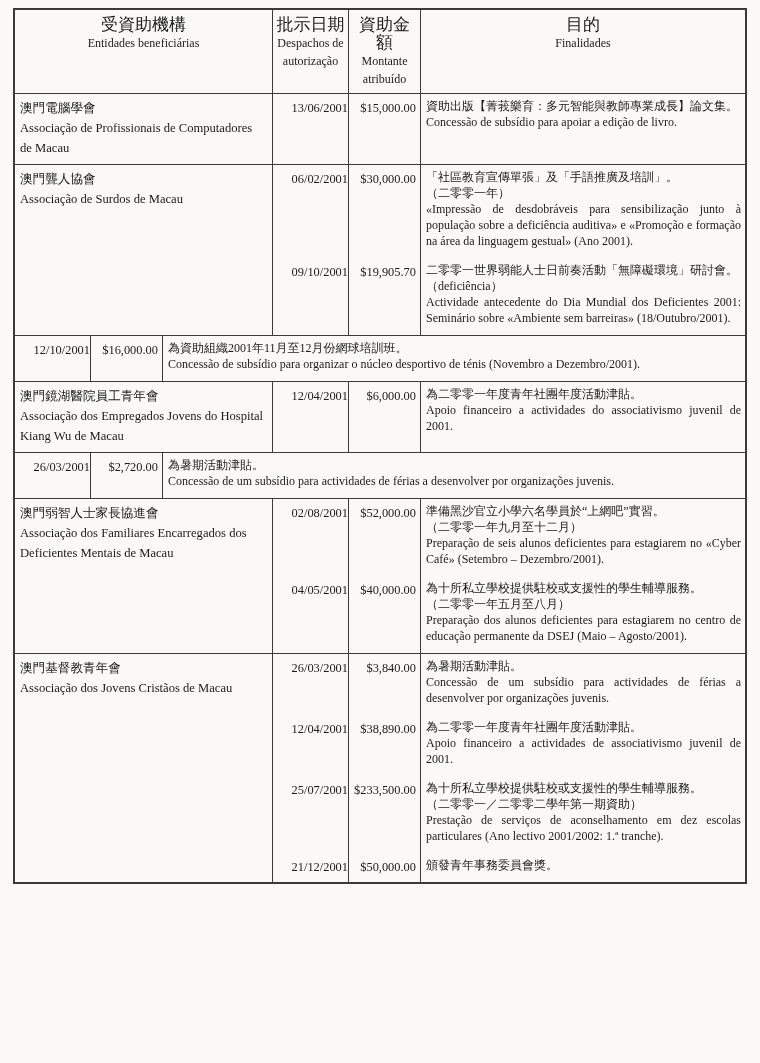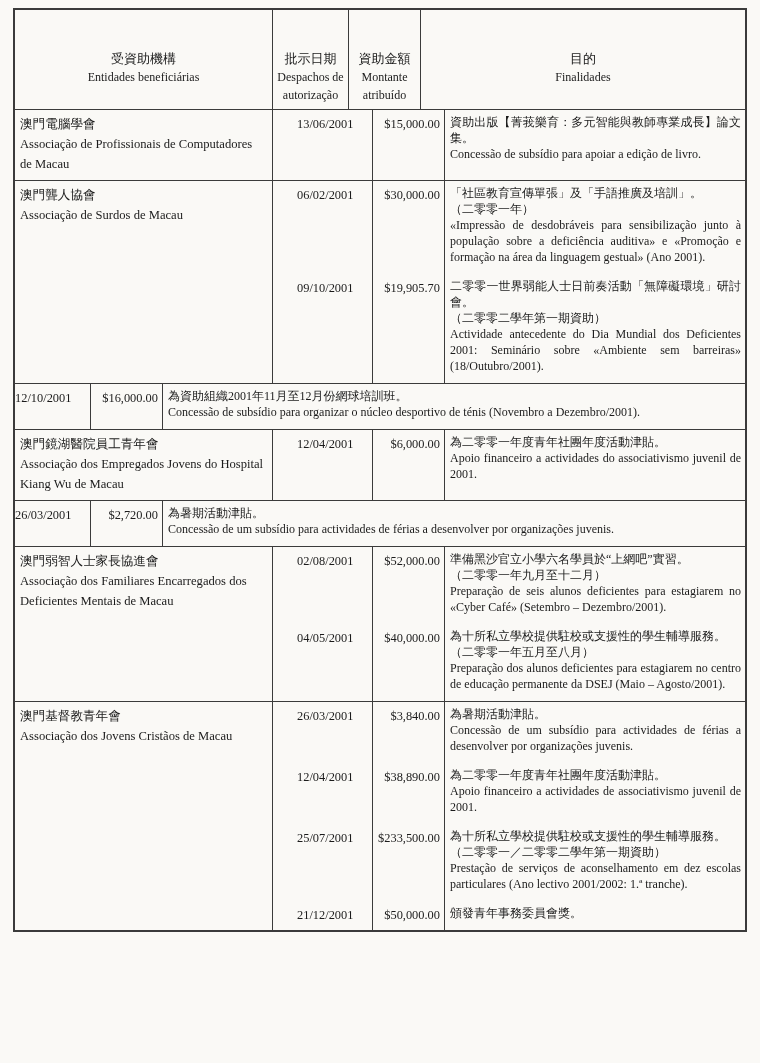--- a/index.html
+++ b/index.html
@@ -11,47 +11,47 @@
     color: #1b1b1b;
   }
   .page { padding: 8px 13px 10px 13px; }
 
   .table {
     border: 2px solid #3b3b3b;
     width: 734px;
   }
 
   .trow { display: flex; align-items: stretch; }
-  .tbody .trow { border-top: 1px solid #3b3b3b; gap: 24px; }
+  .tbody .trow { border-top: 1px solid #3b3b3b; }
 
   
   .col-entity  { width: 258px; border-right: 1px solid #3b3b3b; }
   .col-date    { width: 76px;  border-right: 1px solid #3b3b3b; }
   .col-amount  { width: 72px;  border-right: 1px solid #3b3b3b; }
   .col-purpose { flex: 1; }
 
   
   .hcell { text-align: center; padding: 6px 2px 5px 2px; line-height: 18px; }
-  .hzh { font-size: 13px; margin-top: 34px; }
+  .hzh { font-size: 17px; }
   .hpt { font-size: 12px; }
 
   
   .entity-cell {
     font-size: 12.6px; line-height: 20px;
     padding: 4px 6px 6px 5px;
   }
   .entity-cell .pt { margin-top: 0; }
 
   .entries { flex: 1; display: flex; flex-direction: column; }
   .entry { display: flex; align-items: stretch; }
   .entry:last-child { flex: 1; }
 
   .date-cell {
     font-size: 12.4px; line-height: 20px;
-    text-align: left; padding-top: 4px;
+    text-align: right; padding-top: 4px;
   }
   .amount-cell {
     font-size: 12.4px; line-height: 20px;
     text-align: right; padding: 4px 4px 0 2px;
   }
   .purpose-cell {
     font-size: 12px; line-height: 16px;
     padding: 4px 4px 9px 5px;
   }
   .pseg { text-align: justify; }
@@ -111,21 +111,21 @@
                 <div class="pseg">「社區教育宣傳單張」及「手語推廣及培訓」。</div>
                 <div class="pseg">（二零零一年）</div>
                 <div class="pseg">«Impressão de desdobráveis para sensibilização junto à população sobre a deficiência auditiva» e «Promoção e formação na área da linguagem gestual» (Ano 2001).</div>
               </div>
             </div>
             <div class="entry">
               <div class="date-cell col-date">09/10/2001</div>
               <div class="amount-cell col-amount">$19,905.70</div>
               <div class="purpose-cell col-purpose">
                 <div class="pseg">二零零一世界弱能人士日前奏活動「無障礙環境」研討會。</div>
-                <div class="pseg">（二零零二學年第一期資助）</div>
+                <div class="pseg">（deficiência）</div>
                 <div class="pseg">Actividade antecedente do Dia Mundial dos Deficientes 2001: Seminário sobre «Ambiente sem barreiras» (18/Outubro/2001).</div>
               </div>
             </div>
           </div>
         </div>
         <div class="trow">
           <div class="entries">
             <div class="entry">
               <div class="date-cell col-date">12/10/2001</div>
               <div class="amount-cell col-amount">$16,000.00</div>

